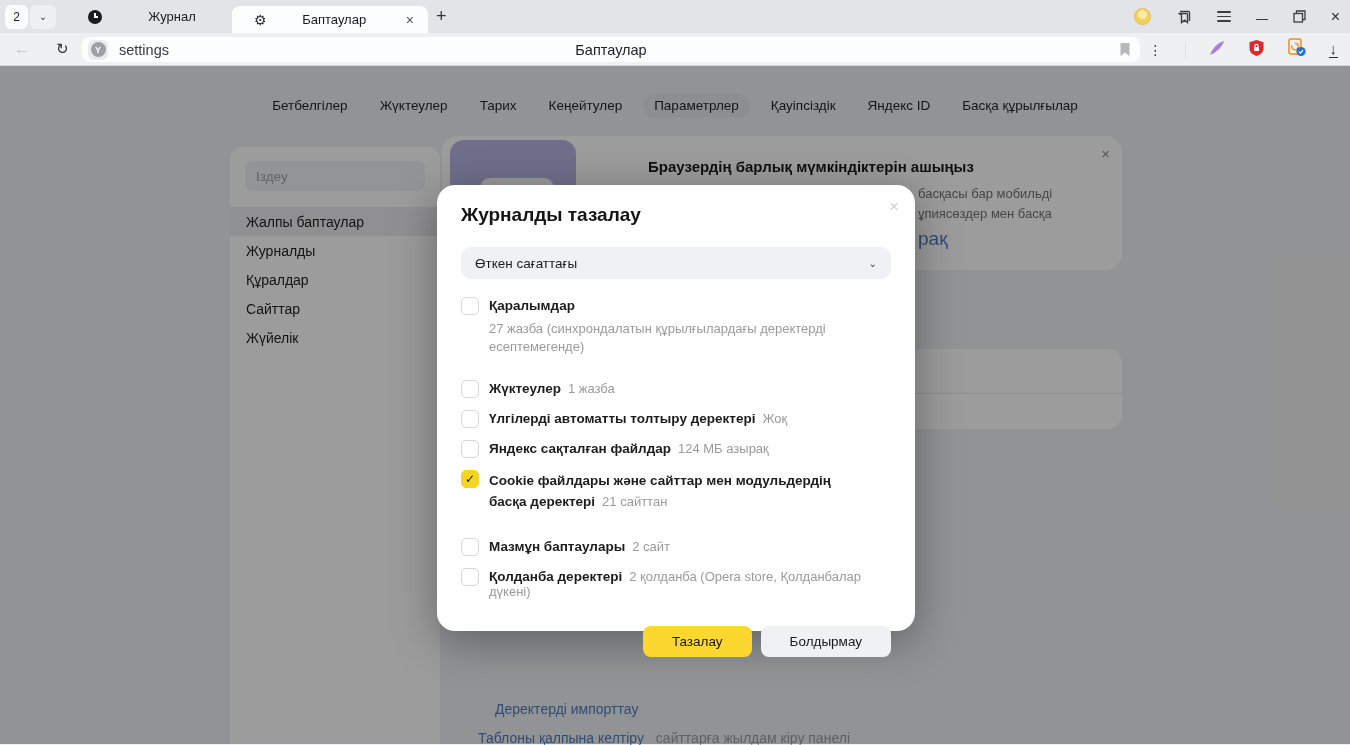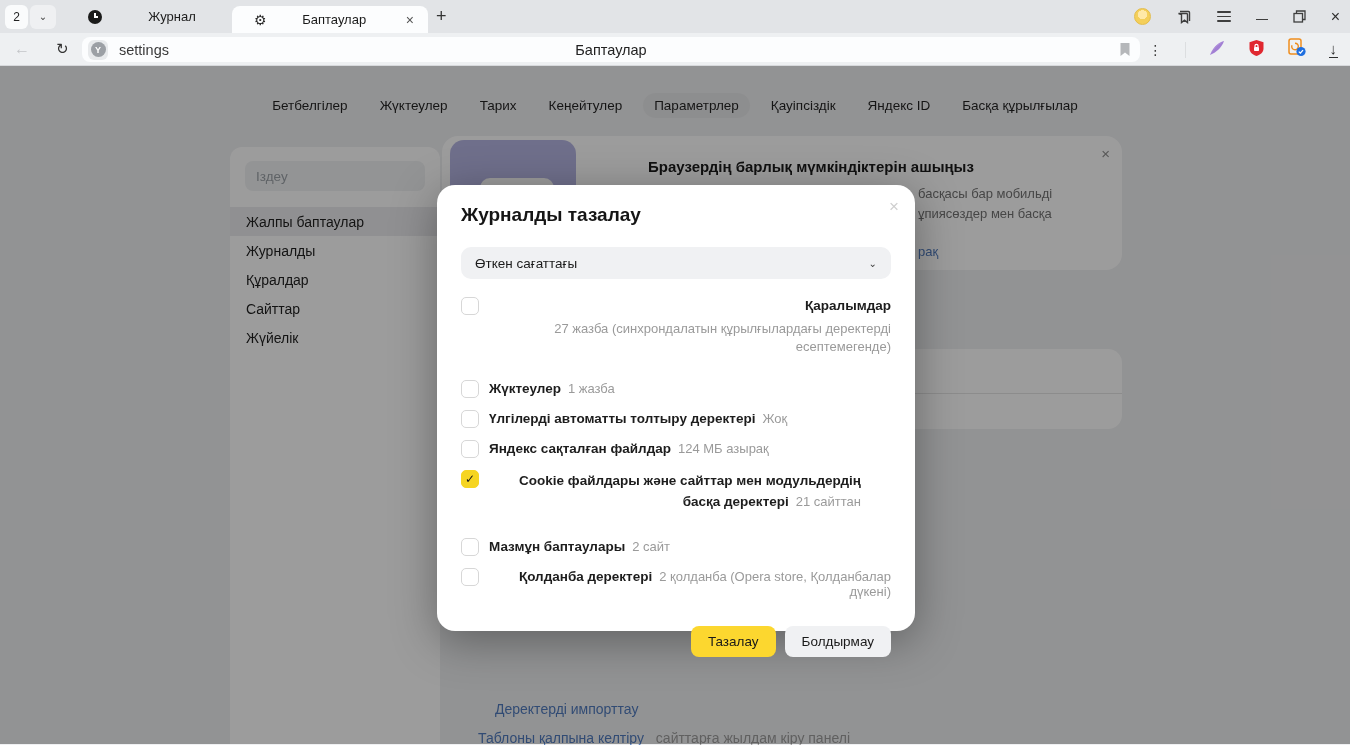--- a/index.html
+++ b/index.html
@@ -69,53 +69,53 @@
   .main { position:absolute; left:442px; top:70px; width:680px; }
   .banner { position:relative; height:134px; background:#ffffff; border-radius:16px; }
   .qr-tile { position:absolute; left:8px; top:4px; width:126px; height:126px; background:#b5b5e3; border-radius:14px; }
   .qr-card { position:absolute; left:30px; top:38px; width:74px; height:84px; background:#fdfdfd; border-radius:10px;
     display:flex; justify-content:center; padding-top:8px; }
   .phone { position:absolute; left:144px; top:88px; width:64px; height:46px; background:#9193dd; border-radius:12px 12px 0 0; }
   .phone::after { content:""; position:absolute; left:24px; top:5px; width:16px; height:4px; border-radius:2px; background:#b9baea; }
   .banner-title { position:absolute; left:206px; top:22px; font-size:15px; font-weight:bold; color:#161616; }
   .banner-line1 { position:absolute; left:476px; top:50px; font-size:13px; color:#717171; }
   .banner-line2 { position:absolute; left:476px; top:70px; font-size:13px; color:#717171; }
-  .banner-link { position:absolute; left:476px; top:108px; font-size:13px; color:#4e79bd; }
+  .banner-link { position:absolute; left:476px; top:92px; font-size:19px; color:#4e79bd; }
   .banner-close { position:absolute; right:12px; top:9px; font-size:15px; color:#8d8d8d; }
 
   .section-card { position:absolute; left:0; top:213px; width:680px; height:80px; background:#fff; border-radius:14px; }
   .section-card .divider { position:absolute; left:0; right:0; top:44px; height:1px; background:#e5e5e5; }
 
   .link-import { position:absolute; left:36px; top:565px; font-size:14px; color:#4e79bd;margin-left:17px; }
   .link-restore-row { position:absolute; left:36px; top:594px; font-size:14px; }
   .link-restore { color:#4e79bd; }
   .restore-hint { color:#9b9b9b; margin-left:8px; }
 
   .dim { position:absolute; inset:0; background:rgba(8,8,8,.40); }
 
   
   .modal { position:absolute; left:437px; top:119px; width:478px; height:446px; background:#fff;
     border-radius:18px; box-shadow:0 10px 45px rgba(0,0,0,.35); padding:19px 24px 0; }
   .m-close { position:absolute; top:12px; right:16px; font-size:17px; color:#cfcfcf; }
   .m-title { font-size:19px; font-weight:bold; color:#151515; margin-bottom:21px; }
   .m-select { height:32px; background:#f0f1f3; border-radius:10px; display:flex; align-items:center;
     padding:0 14px; font-size:13.5px; color:#1b1b1b; margin-bottom:19px; }
   .m-select .chev { margin-left:auto; font-size:10px; color:#3c3c3c; }
-  .m-item { display:flex; align-items:flex-start; gap:10px; margin-bottom:13px; font-size:13.5px;text-align:right; }
+  .m-item { display:flex; align-items:flex-start; gap:10px; margin-bottom:13px; font-size:13.5px; }
   .cb { width:18px; height:18px; border:1px solid #d7d7d7; border-radius:5px; background:#fff; flex:none;
     display:flex; align-items:center; justify-content:center; margin-top:-1px; }
   .m-item.checked .cb { background:#f6d522; border-color:#f6d522; }
   .m-item.checked .cb::after { content:"✓"; font-size:12px; font-weight:bold; color:#171717; }
   .lbl { font-weight:bold; color:#1d1d1d; }
   .sub { color:#9a9a9a; margin-left:7px; font-size:13px; }
   .m-item.block .sub { display:block; margin:7px 0 0; line-height:1.35; }
   .m-item.gap { margin-bottom:26px; }
   .m-item.wrap .lbl-wrap { max-width:372px; line-height:1.55; }
   .btn-row { display:flex; justify-content:flex-end; gap:9px; margin-top:27px; }
-  .btn { height:31px; border-radius:8px; display:flex; align-items:center; padding:0 17px;
+  .btn { height:31px; border-radius:8px; display:flex; align-items:center; padding:0 29px;
     font-size:13.5px; color:#191919; }
   .btn.primary { background:#fcd72f; }
   .btn.secondary { background:#f0f1f3; }
 </style>
 </head>
 <body>
 
 <div class="tabstrip">
   <div class="tc-num">2</div>
   <div class="tc-chev">⌄</div>

